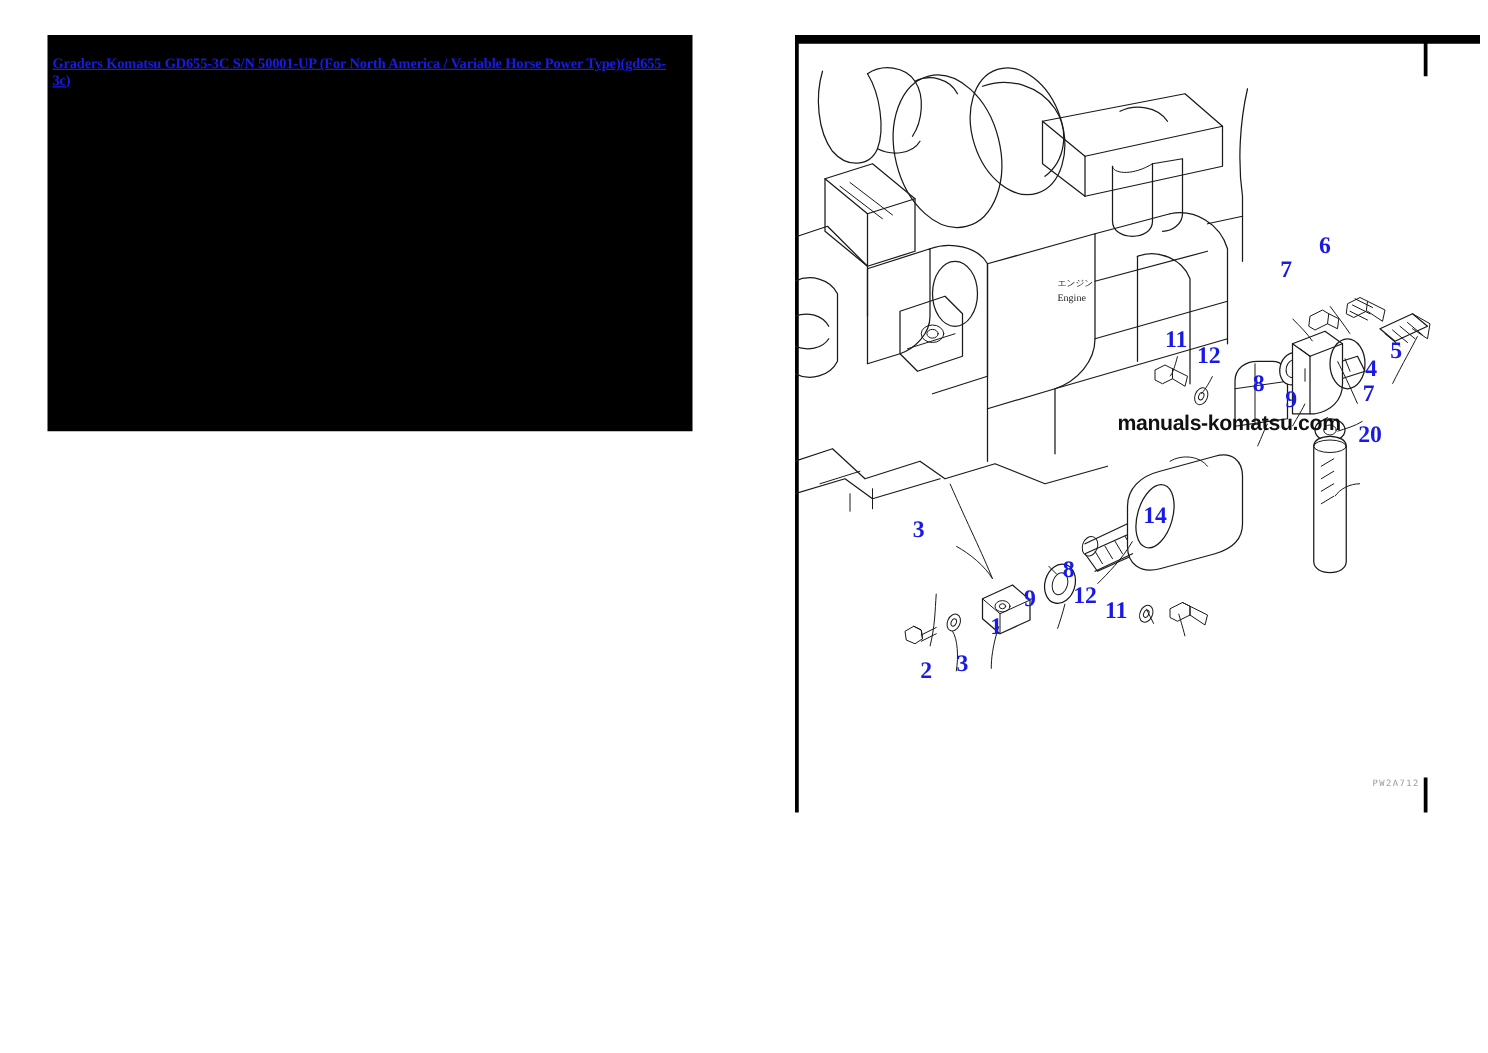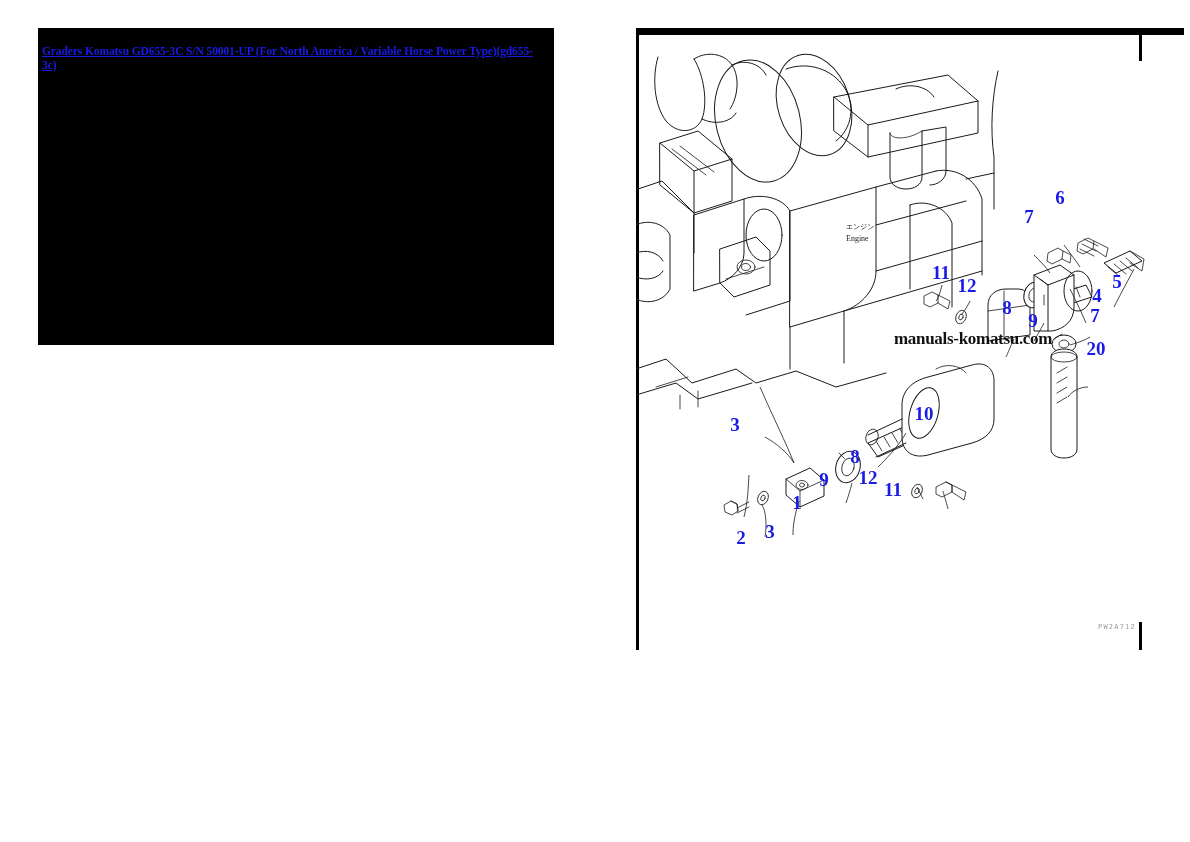--- a/index.html
+++ b/index.html
@@ -30,21 +30,21 @@
         letter-spacing:1.2px;}
   .ln{fill:none;stroke:#1a1a1a;stroke-width:1;stroke-linecap:round;
       stroke-linejoin:round;}
   .ln2{fill:none;stroke:#1a1a1a;stroke-width:0.8;stroke-linecap:round;}
   .lead{fill:none;stroke:#1a1a1a;stroke-width:0.8;}
   .wht{fill:#ffffff;stroke:#1a1a1a;stroke-width:1;stroke-linejoin:round;}
   .wht2{fill:#ffffff;stroke:#1a1a1a;stroke-width:0.8;}
 
   
   #watermark{position:absolute;left:894px;top:329px;
-             font-family:Liberation Serif, serif;font-size:17px;
+             font-family:Liberation Sans, sans-serif;font-size:17px;
              color:#111;font-weight:600;letter-spacing:-0.3px;
              white-space:nowrap;}
 </style>
 </head>
 <body>
 
 <div id="blackbox">
   <a id="titlelink" href="#">Graders Komatsu GD655-3C S/N 50001-UP (For North America / Variable Horse Power Type)(gd655-3c)</a>
 </div>
 
@@ -250,20 +250,20 @@
     <div style="position: absolute; left: 770px; top: 531px; color: rgb(26, 26, 230); font-family: &quot;Liberation Serif&quot;, serif; font-weight: bold; font-size: 19px; line-height: 19px; transform: translate(-50%, -50%); white-space: nowrap;">3</div>
     <div style="position: absolute; left: 735px; top: 424px; color: rgb(26, 26, 230); font-family: &quot;Liberation Serif&quot;, serif; font-weight: bold; font-size: 19px; line-height: 19px; transform: translate(-50%, -50%); white-space: nowrap;">3</div>
     <div style="position: absolute; left: 1097px; top: 295px; color: rgb(26, 26, 230); font-family: &quot;Liberation Serif&quot;, serif; font-weight: bold; font-size: 19px; line-height: 19px; transform: translate(-50%, -50%); white-space: nowrap;">4</div>
     <div style="position: absolute; left: 1117px; top: 281px; color: rgb(26, 26, 230); font-family: &quot;Liberation Serif&quot;, serif; font-weight: bold; font-size: 19px; line-height: 19px; transform: translate(-50%, -50%); white-space: nowrap;">5</div>
     <div style="position: absolute; left: 1060px; top: 197px; color: rgb(26, 26, 230); font-family: &quot;Liberation Serif&quot;, serif; font-weight: bold; font-size: 19px; line-height: 19px; transform: translate(-50%, -50%); white-space: nowrap;">6</div>
     <div style="position: absolute; left: 1029px; top: 216px; color: rgb(26, 26, 230); font-family: &quot;Liberation Serif&quot;, serif; font-weight: bold; font-size: 19px; line-height: 19px; transform: translate(-50%, -50%); white-space: nowrap;">7</div>
     <div style="position: absolute; left: 855px; top: 456px; color: rgb(26, 26, 230); font-family: &quot;Liberation Serif&quot;, serif; font-weight: bold; font-size: 19px; line-height: 19px; transform: translate(-50%, -50%); white-space: nowrap;">8</div>
     <div style="position: absolute; left: 1007px; top: 307px; color: rgb(26, 26, 230); font-family: &quot;Liberation Serif&quot;, serif; font-weight: bold; font-size: 19px; line-height: 19px; transform: translate(-50%, -50%); white-space: nowrap;">8</div>
     <div style="position: absolute; left: 824px; top: 479px; color: rgb(26, 26, 230); font-family: &quot;Liberation Serif&quot;, serif; font-weight: bold; font-size: 19px; line-height: 19px; transform: translate(-50%, -50%); white-space: nowrap;">9</div>
     <div style="position: absolute; left: 1033px; top: 320px; color: rgb(26, 26, 230); font-family: &quot;Liberation Serif&quot;, serif; font-weight: bold; font-size: 19px; line-height: 19px; transform: translate(-50%, -50%); white-space: nowrap;">9</div>
-    <div style="position: absolute; left: 924px; top: 413px; color: rgb(26, 26, 230); font-family: &quot;Liberation Serif&quot;, serif; font-weight: bold; font-size: 19px; line-height: 19px; transform: translate(-50%, -50%); white-space: nowrap;">10</div>
+    <div style="position: absolute; left: 924px; top: 413px; color: rgb(26, 26, 230); font-family: &quot;Liberation Serif&quot;, serif; font-weight: bold; font-size: 19px; line-height: 19px; transform: translate(-50%, -50%); white-space: nowrap;">14</div>
     <div style="position: absolute; left: 893px; top: 489px; color: rgb(26, 26, 230); font-family: &quot;Liberation Serif&quot;, serif; font-weight: bold; font-size: 19px; line-height: 19px; transform: translate(-50%, -50%); white-space: nowrap;">11</div>
     <div style="position: absolute; left: 941px; top: 272px; color: rgb(26, 26, 230); font-family: &quot;Liberation Serif&quot;, serif; font-weight: bold; font-size: 19px; line-height: 19px; transform: translate(-50%, -50%); white-space: nowrap;">11</div>
     <div style="position: absolute; left: 868px; top: 477px; color: rgb(26, 26, 230); font-family: &quot;Liberation Serif&quot;, serif; font-weight: bold; font-size: 19px; line-height: 19px; transform: translate(-50%, -50%); white-space: nowrap;">12</div>
     <div style="position: absolute; left: 967px; top: 285px; color: rgb(26, 26, 230); font-family: &quot;Liberation Serif&quot;, serif; font-weight: bold; font-size: 19px; line-height: 19px; transform: translate(-50%, -50%); white-space: nowrap;">12</div>
     <div style="position: absolute; left: 1096px; top: 348px; color: rgb(26, 26, 230); font-family: &quot;Liberation Serif&quot;, serif; font-weight: bold; font-size: 19px; line-height: 19px; transform: translate(-50%, -50%); white-space: nowrap;">20</div>
     <div style="position: absolute; left: 1095px; top: 315px; color: rgb(26, 26, 230); font-family: &quot;Liberation Serif&quot;, serif; font-weight: bold; font-size: 19px; line-height: 19px; transform: translate(-50%, -50%); white-space: nowrap;">7</div>
   </div>
 
 </body></html>

